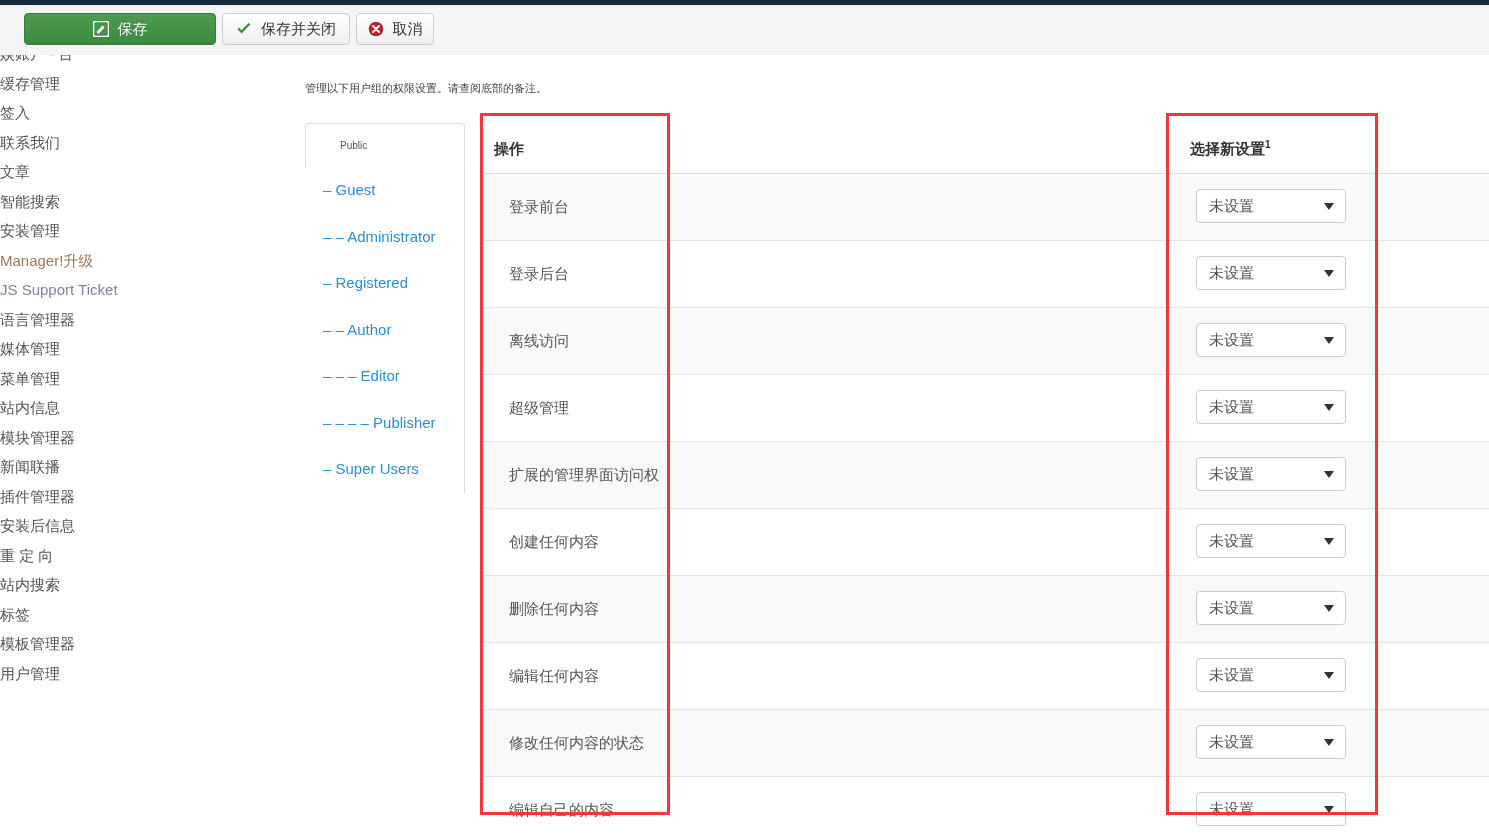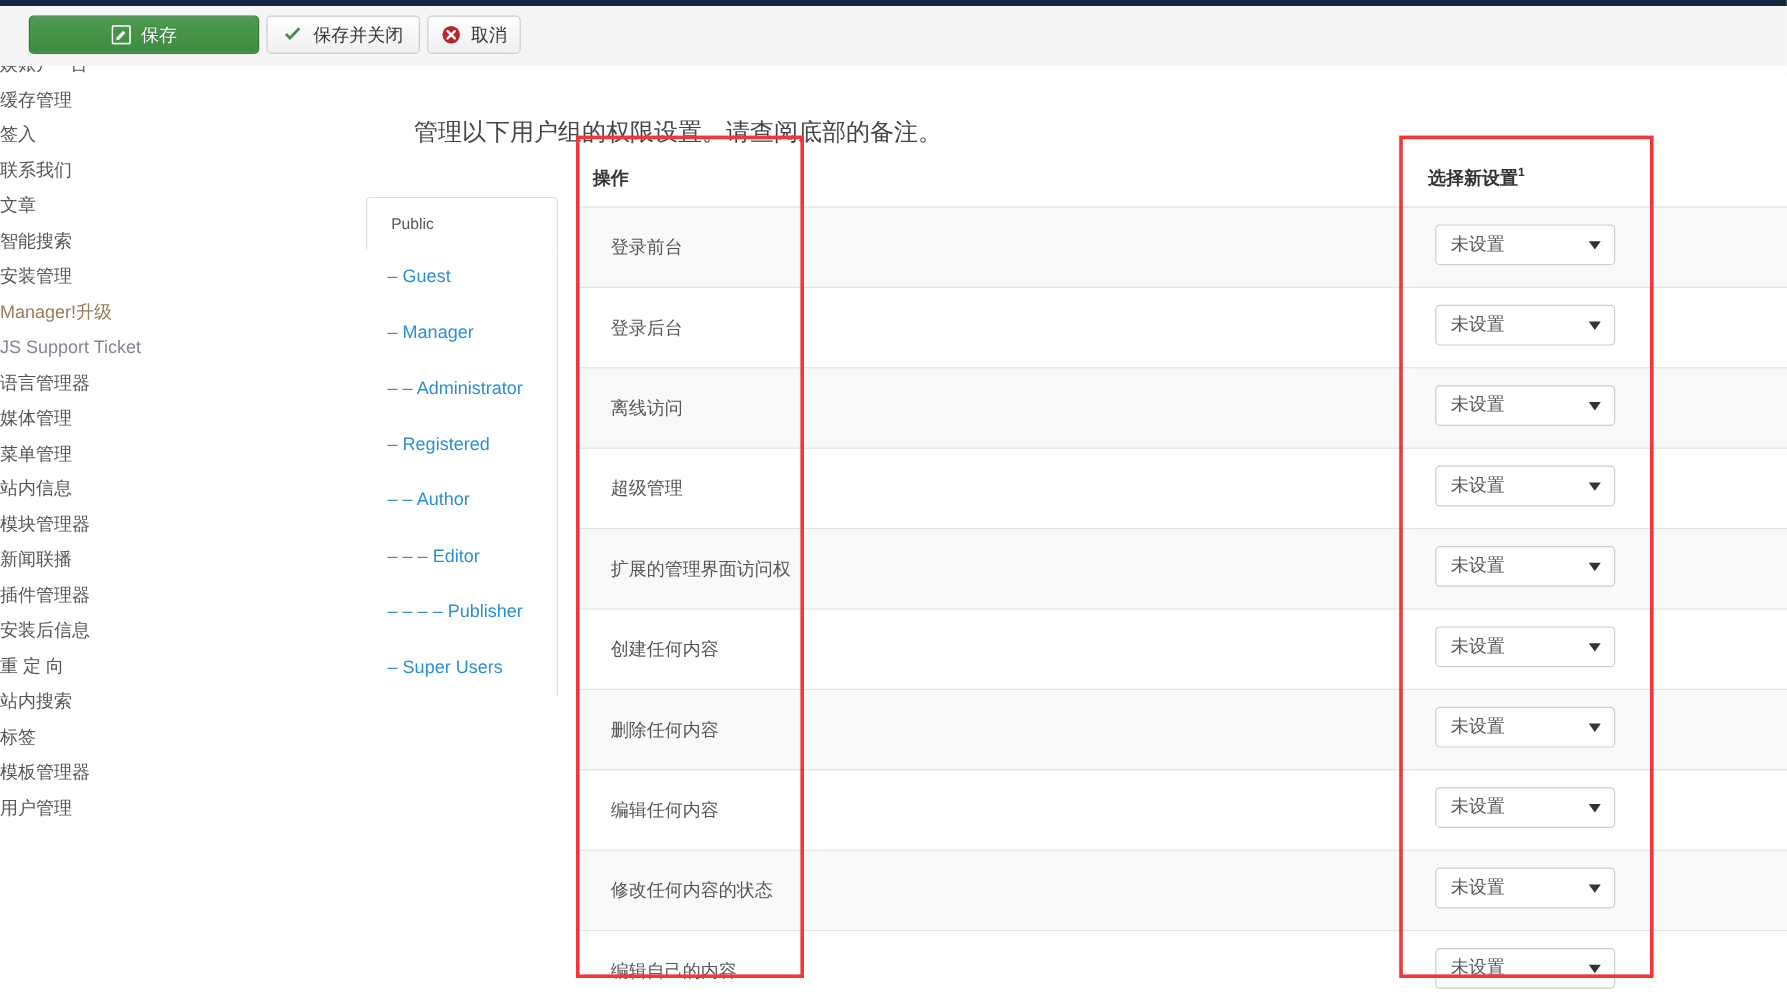--- a/index.html
+++ b/index.html
@@ -83,47 +83,45 @@
   
   #content {
     position: absolute;
     left: 244px; top: 55px;
     width: 1245px; height: 783px;
     background: #ffffff;
   }
 
   #desc {
     position: absolute;
-    left: 61px; top: 42px;
-    font-size: 20px;
+    left: 61px; top: 26px;
+    font-size: 11px;
     color: #444444;
     white-space: nowrap;
-    margin-left: 40px;
   }
 
   
   #grouptabs {
     position: absolute;
     left: 61px; top: 68px;
     width: 160px;
   }
   #tab-active {
     height: 44px;
     line-height: 44px;
-    padding-left: 20px;
-    font-size: 13px;
+    padding-left: 34px;
+    font-size: 10px;
     color: #555555;
     background: #ffffff;
     border: 1px solid #dddddd;
     border-bottom-color: #ffffff;
     border-radius: 4px 4px 0 0;
     position: relative;
     z-index: 3;
     cursor: pointer;
-    margin-top: 41px;
   }
   #tab-rest {
     border-right: 1px solid #dddddd;
     margin-top: -1px;
     padding-top: 1px;
   }
   .tab-child {
     height: 46.5px;
     line-height: 46.5px;
     padding-left: 18px;
@@ -274,21 +272,20 @@
 </div>
 
 <div id="content">
 
   <div id="desc">管理以下用户组的权限设置。请查阅底部的备注。</div>
 
   <div id="grouptabs">
     <div id="tab-active">Public</div>
     <div id="tab-rest">
         <div class="tab-child">– Guest</div>
-        <div class="tab-child">– Manager</div>
         <div class="tab-child">– – Administrator</div>
         <div class="tab-child">– Registered</div>
         <div class="tab-child">– – Author</div>
         <div class="tab-child">– – – Editor</div>
         <div class="tab-child">– – – – Publisher</div>
         <div class="tab-child">– Super Users</div>
       </div>
   </div>
 
   <table id="ptable">

